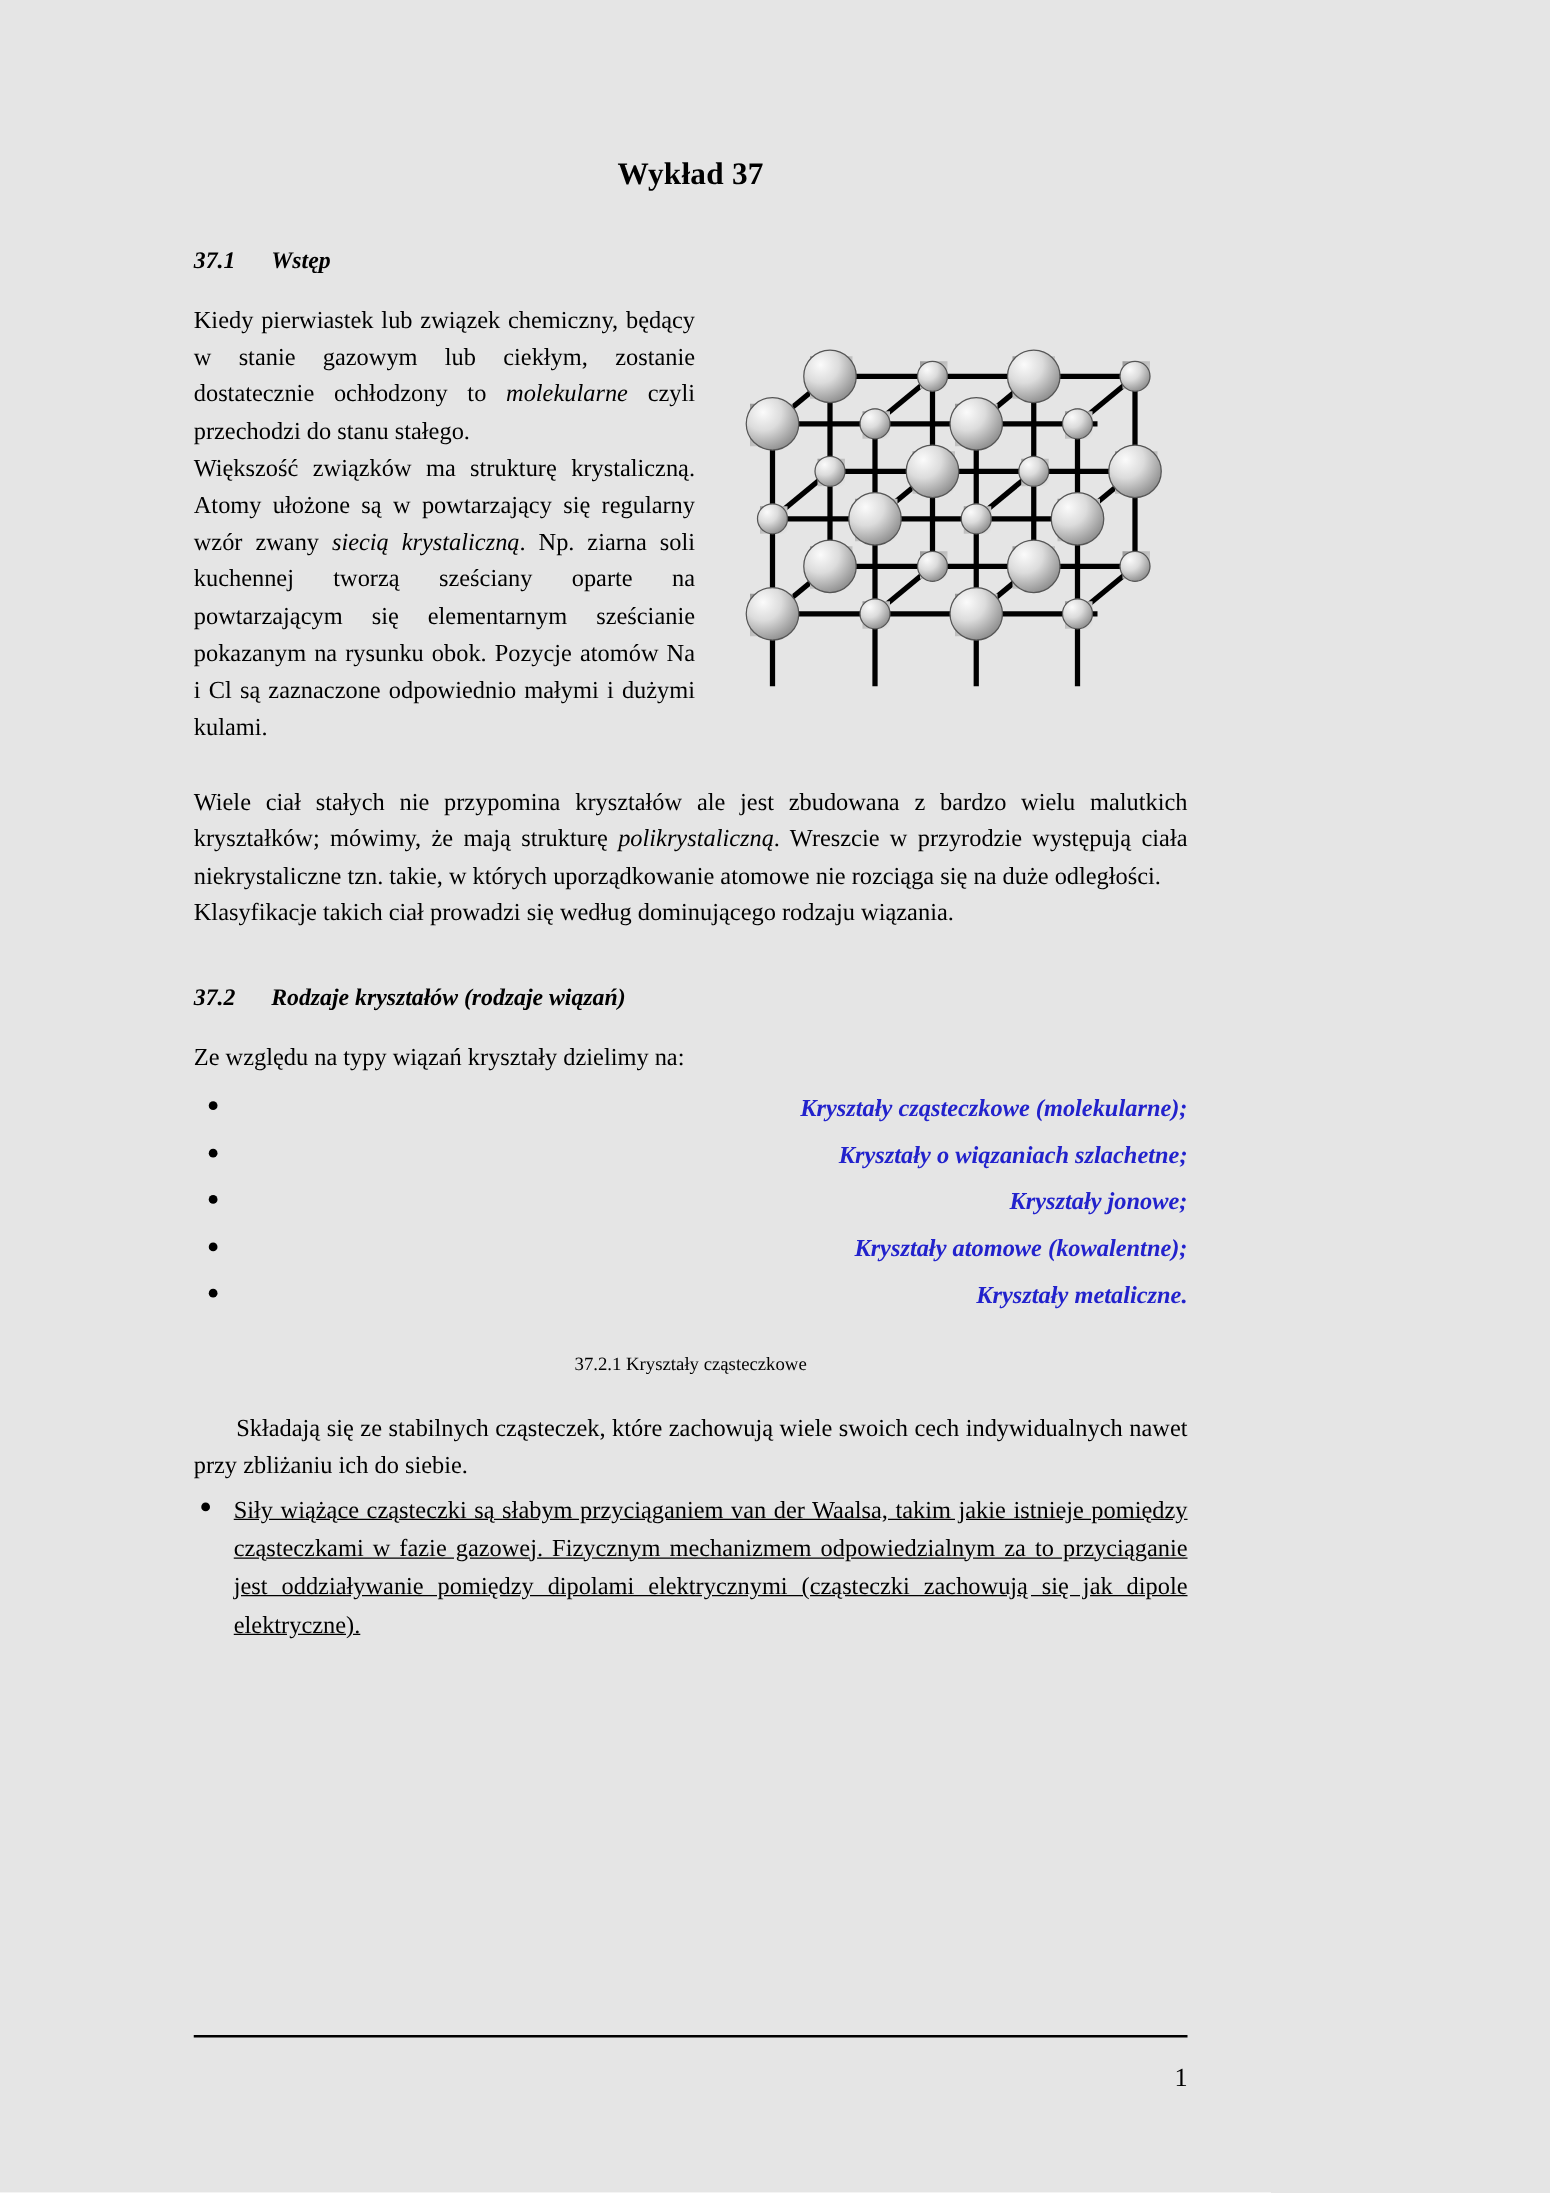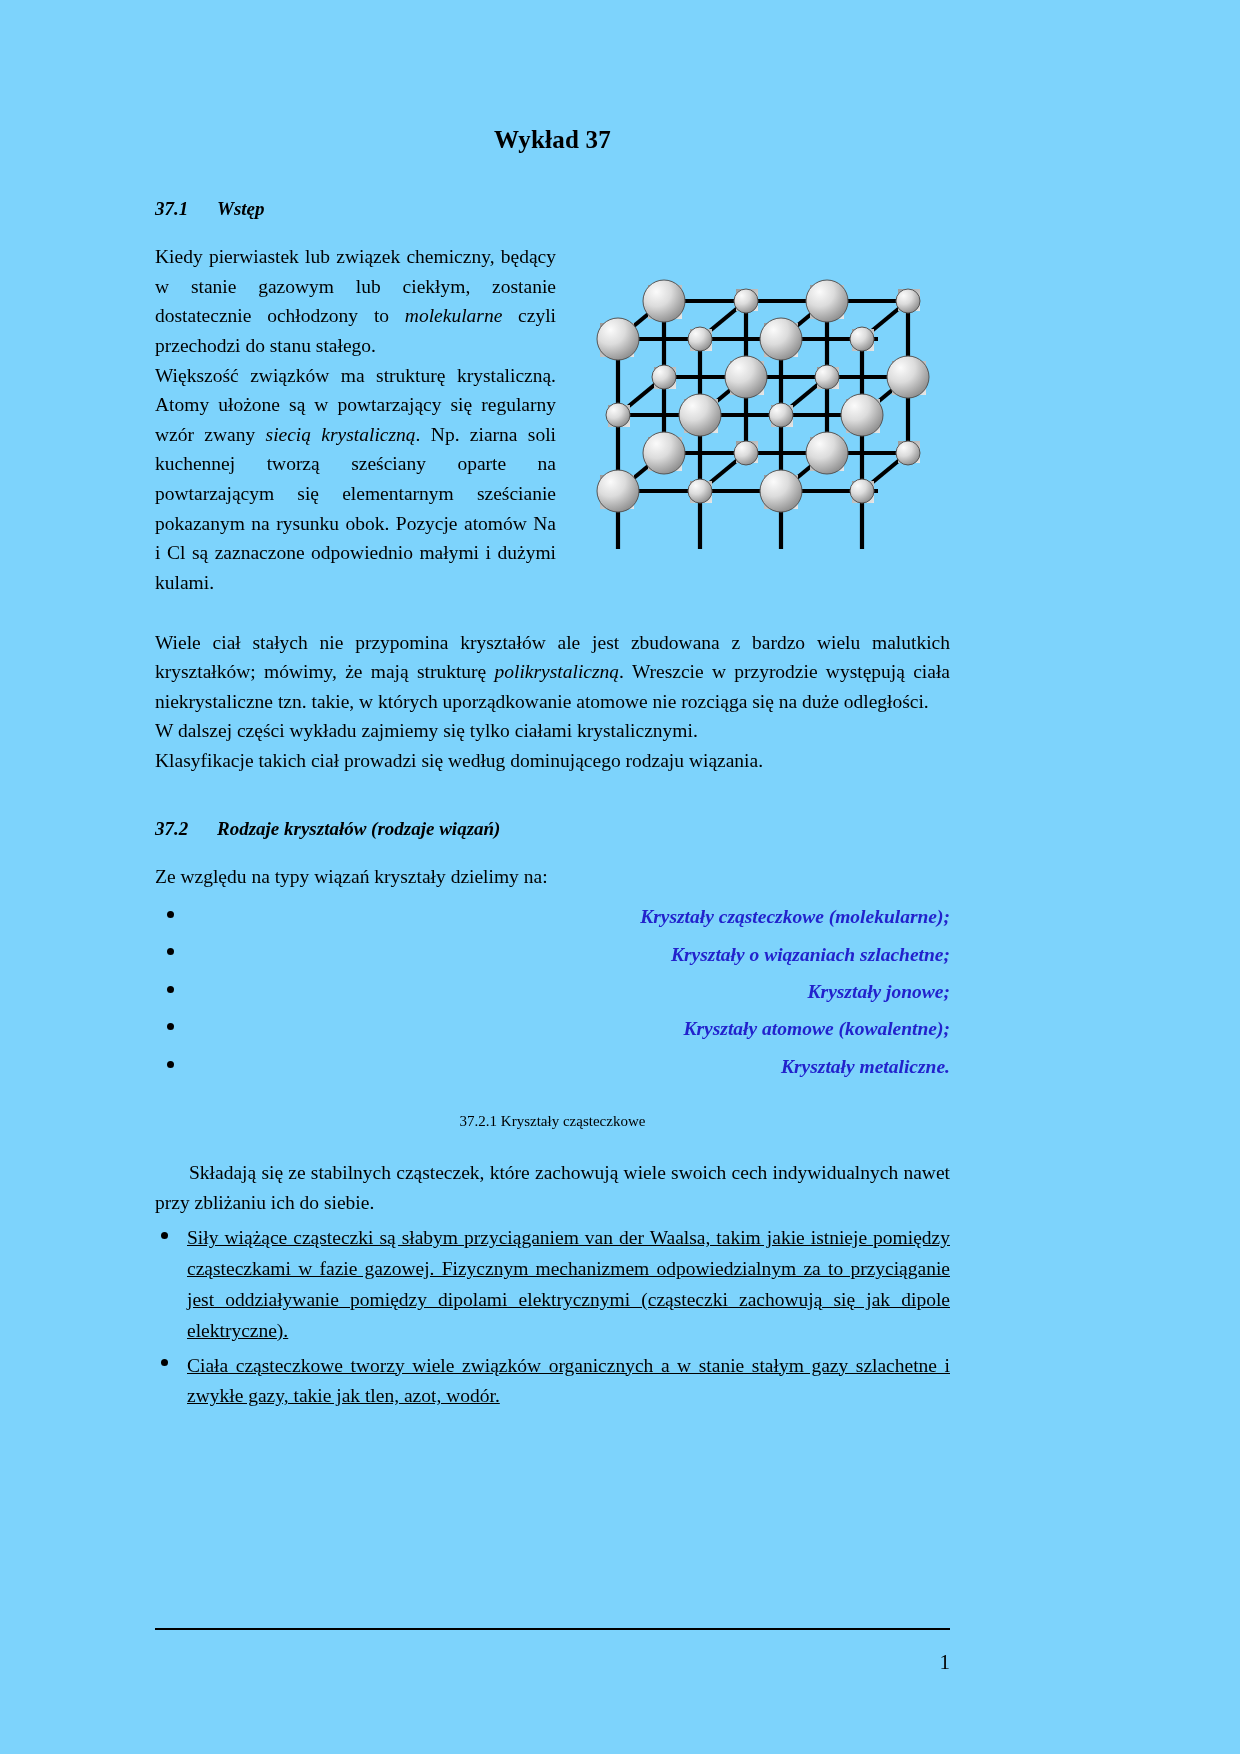--- a/index.html
+++ b/index.html
@@ -13,21 +13,21 @@
     font-family: "Liberation Serif", "DejaVu Serif", serif;
     color: #000000;
     position: relative;
     overflow: hidden;
   }
   .page {
     position: absolute;
     left: 0; top: 0;
     width: 1240px;
     height: 1754px;
-    background: #7dd3fc;
+    background: #e5e5e5;
   }
   .content {
     position: absolute;
     left: 155px;
     top: 126px;
     width: 795px;
   }
 
   .doc-title {
     text-align: center;
@@ -282,21 +282,20 @@
 
       <p><span>Kiedy pierwiastek lub związek chemiczny, będący w stanie gazowym lub ciekłym, zostanie dostatecznie ochłodzony to </span><span class="ital">molekularne</span><span> czyli przechodzi do stanu stałego.</span></p>
 
       <p><span>Większość związków ma strukturę krystaliczną. Atomy ułożone są w powtarzający się regularny wzór zwany </span><span class="ital">siecią krystaliczną</span><span>. Np. ziarna soli kuchennej tworzą sześciany oparte na powtarzającym się elementarnym sześcianie pokazanym na rysunku obok. Pozycje atomów Na i Cl są zaznaczone odpowiednio małymi i dużymi kulami.</span></p>
 
       <div class="gap-md"></div>
 
       <p><span>Wiele ciał stałych nie przypomina kryształów ale jest zbudowana z bardzo wielu malutkich kryształków; mówimy, że mają strukturę </span><span class="ital">polikrystaliczną</span><span>. Wreszcie w przyrodzie występują ciała niekrystaliczne tzn. takie, w których uporządkowanie atomowe nie rozciąga się na duże odległości.</span></p>
     </div>
 
-    <p class="last-line-left">W dalszej części wykładu zajmiemy się tylko ciałami krystalicznymi.</p>
     <p class="last-line-left">Klasyfikacje takich ciał prowadzi się według dominującego rodzaju wiązania.</p>
 
     <div class="gap-lg"></div>
 
     <div class="h2">
       <span class="num">37.2</span><span>Rodzaje kryształów (rodzaje wiązań)</span>
     </div>
 
     <p class="last-line-left">Ze względu na typy wiązań kryształy dzielimy na:</p>
 
@@ -309,20 +308,19 @@
     </ul>
 
     <div class="gap-sm"></div>
 
     <div class="h3">37.2.1 Kryształy cząsteczkowe</div>
 
     <p class="indent-first last-line-left">Składają się ze stabilnych cząsteczek, które zachowują wiele swoich cech indywidualnych nawet przy zbliżaniu ich do siebie.</p>
 
     <ul class="plain-list">
       <li><span class="bullet"></span><span>Siły wiążące cząsteczki są słabym przyciąganiem van der Waalsa, takim jakie istnieje pomiędzy cząsteczkami w fazie gazowej. Fizycznym mechanizmem odpowiedzialnym za to przyciąganie jest oddziaływanie pomiędzy dipolami elektrycznymi (cząsteczki zachowują się jak dipole elektryczne).</span></li>
-      <li><span class="bullet"></span><span>Ciała cząsteczkowe tworzy wiele związków organicznych a w stanie stałym gazy szlachetne i zwykłe gazy, takie jak tlen, azot, wodór.</span></li>
     </ul>
 
   </div>
 
   <div class="footer-rule"></div>
   <div class="page-number">1</div>
 </div>
 
 </body></html>

